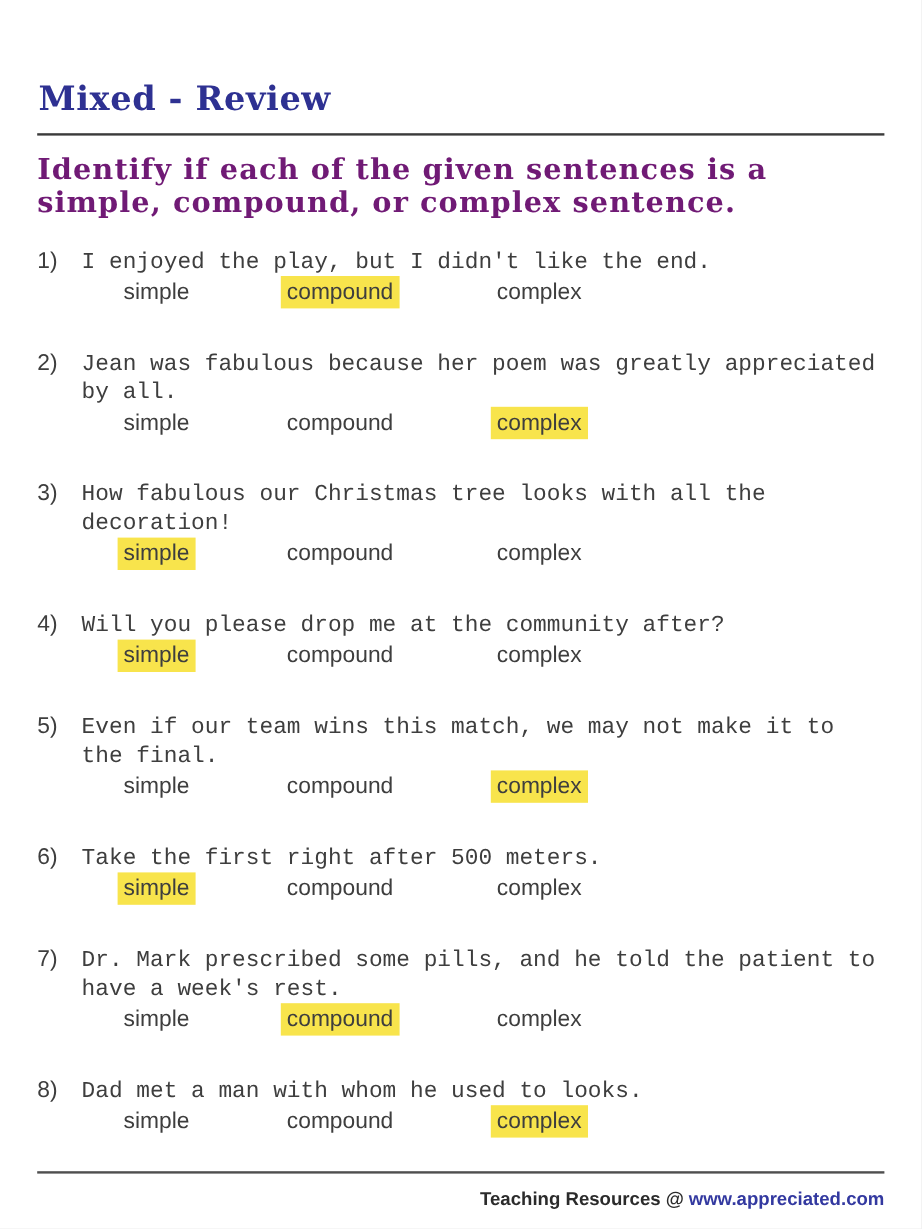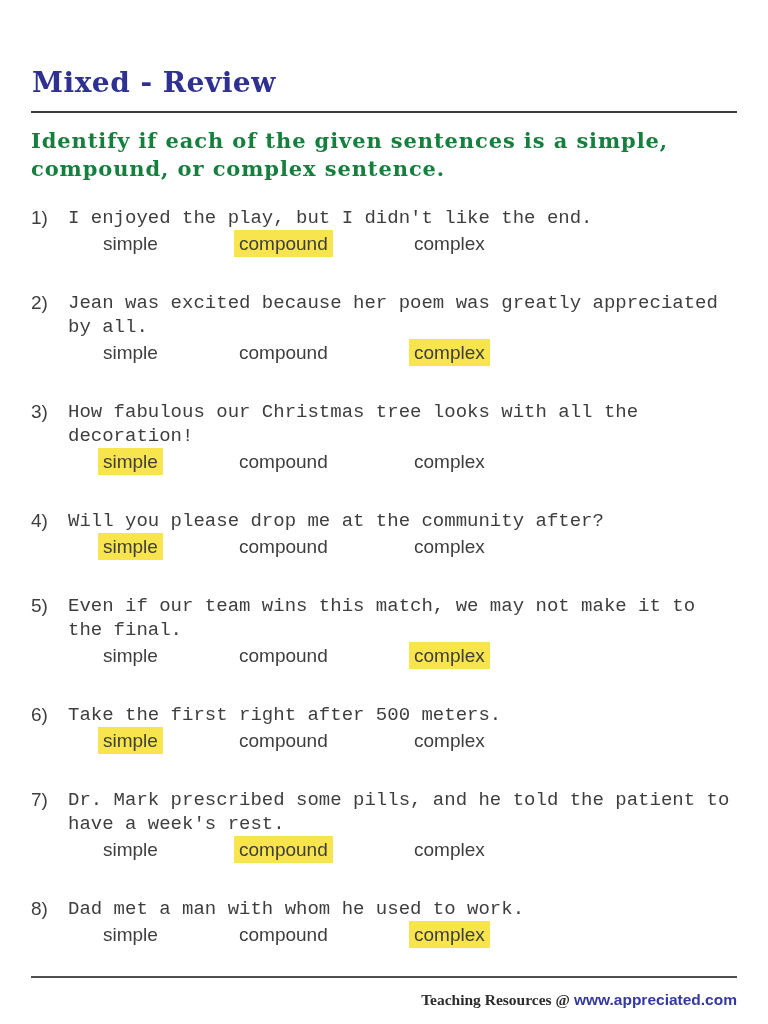--- a/index.html
+++ b/index.html
@@ -26,24 +26,24 @@
   .rule-top {
     border: 0;
     border-top: 2px solid #3b3b3b;
     margin: 9px 0 0 0;
   }
   .instructions {
     margin-top: 14px;
     width: 696px;
     font-family: "DejaVu Serif", serif;
     font-weight: bold;
-    font-size: 21px;
+    font-size: 24px;
     line-height: 28px;
     letter-spacing: 0.9px;
-    color: #15803d;
+    color: #701a75;
   }
 
   .questions { margin-top: 23px; }
   .question { margin-bottom: 34px; }
   .q-line {
     display: flex;
     font-size: 19px;
     line-height: 24px;
     color: var(--body-text, #3e3e3e);
   }
@@ -74,21 +74,21 @@
     top: 976px;
     border-top: 2px solid #4f4f4f;
   }
   .footer-text {
     margin-top: 13px;
     text-align: right;
     font-size: 15.5px;
     font-weight: bold;
     color: #2b2b2b;
   }
-  .footer-prefix { margin-right: 4px; font-family: Liberation Serif, serif; }
+  .footer-prefix { margin-right: 4px; }
   .footer-link { color: var(--link, #3339a0); text-decoration: none; }
 </style>
 </head>
 <body>
 
 <div class="page">
   <div class="content">
 
     <h1 class="title">Mixed - Review</h1>
     <hr class="rule-top">
@@ -105,21 +105,21 @@
         <div class="q-options">
           <span class="opt opt-1"><span class="opt-word">simple</span></span>
           <span class="opt opt-2"><span class="opt-word hl">compound</span></span>
           <span class="opt opt-3"><span class="opt-word">complex</span></span>
         </div>
       </div>
 
       <div class="question">
         <div class="q-line">
           <span class="q-num">2)</span>
-          <span class="q-sentence">Jean was excited because her poem was greatly appreciated by all.</span>
+          <span class="q-sentence">Jean was fabulous because her poem was greatly appreciated by all.</span>
         </div>
         <div class="q-options">
           <span class="opt opt-1"><span class="opt-word">simple</span></span>
           <span class="opt opt-2"><span class="opt-word">compound</span></span>
           <span class="opt opt-3"><span class="opt-word hl">complex</span></span>
         </div>
       </div>
 
       <div class="question">
         <div class="q-line">
@@ -177,21 +177,21 @@
         <div class="q-options">
           <span class="opt opt-1"><span class="opt-word">simple</span></span>
           <span class="opt opt-2"><span class="opt-word hl">compound</span></span>
           <span class="opt opt-3"><span class="opt-word">complex</span></span>
         </div>
       </div>
 
       <div class="question">
         <div class="q-line">
           <span class="q-num">8)</span>
-          <span class="q-sentence">Dad met a man with whom he used to work.</span>
+          <span class="q-sentence">Dad met a man with whom he used to looks.</span>
         </div>
         <div class="q-options">
           <span class="opt opt-1"><span class="opt-word">simple</span></span>
           <span class="opt opt-2"><span class="opt-word">compound</span></span>
           <span class="opt opt-3"><span class="opt-word hl">complex</span></span>
         </div>
       </div>
 
     </div>
   </div>

